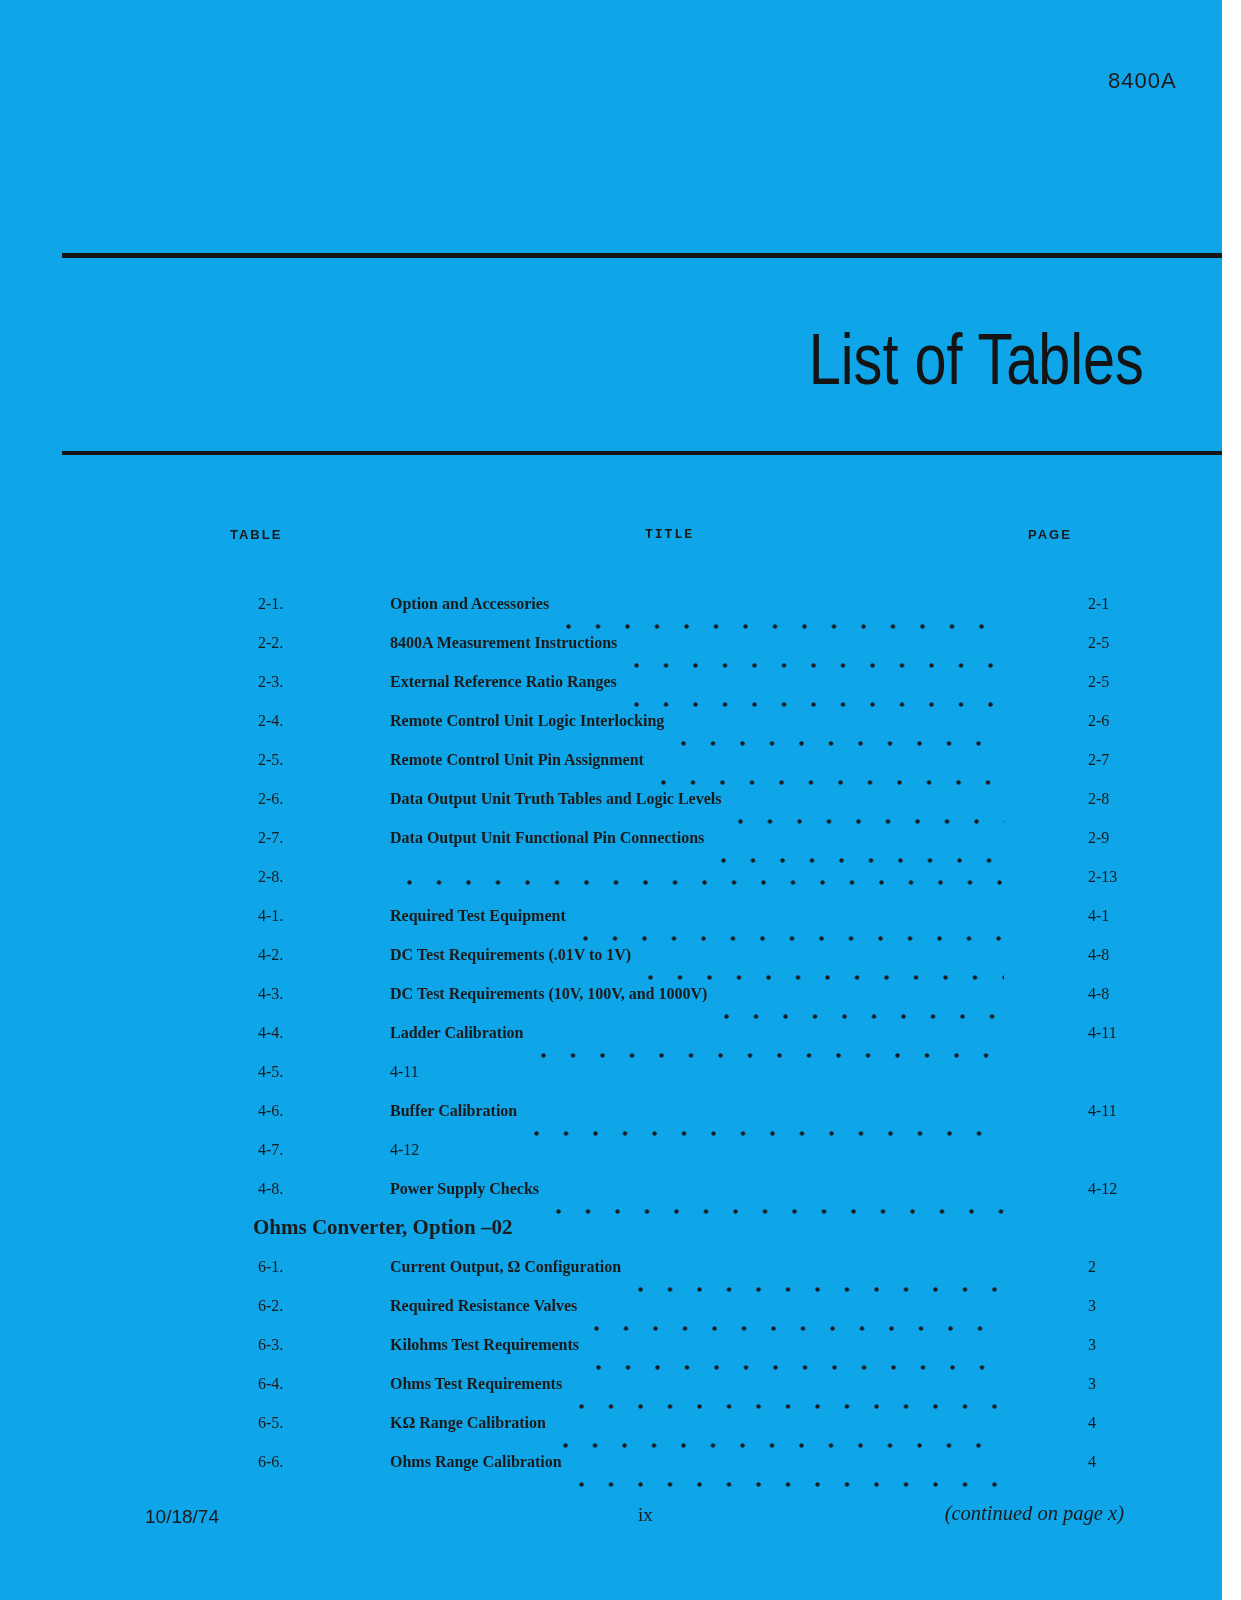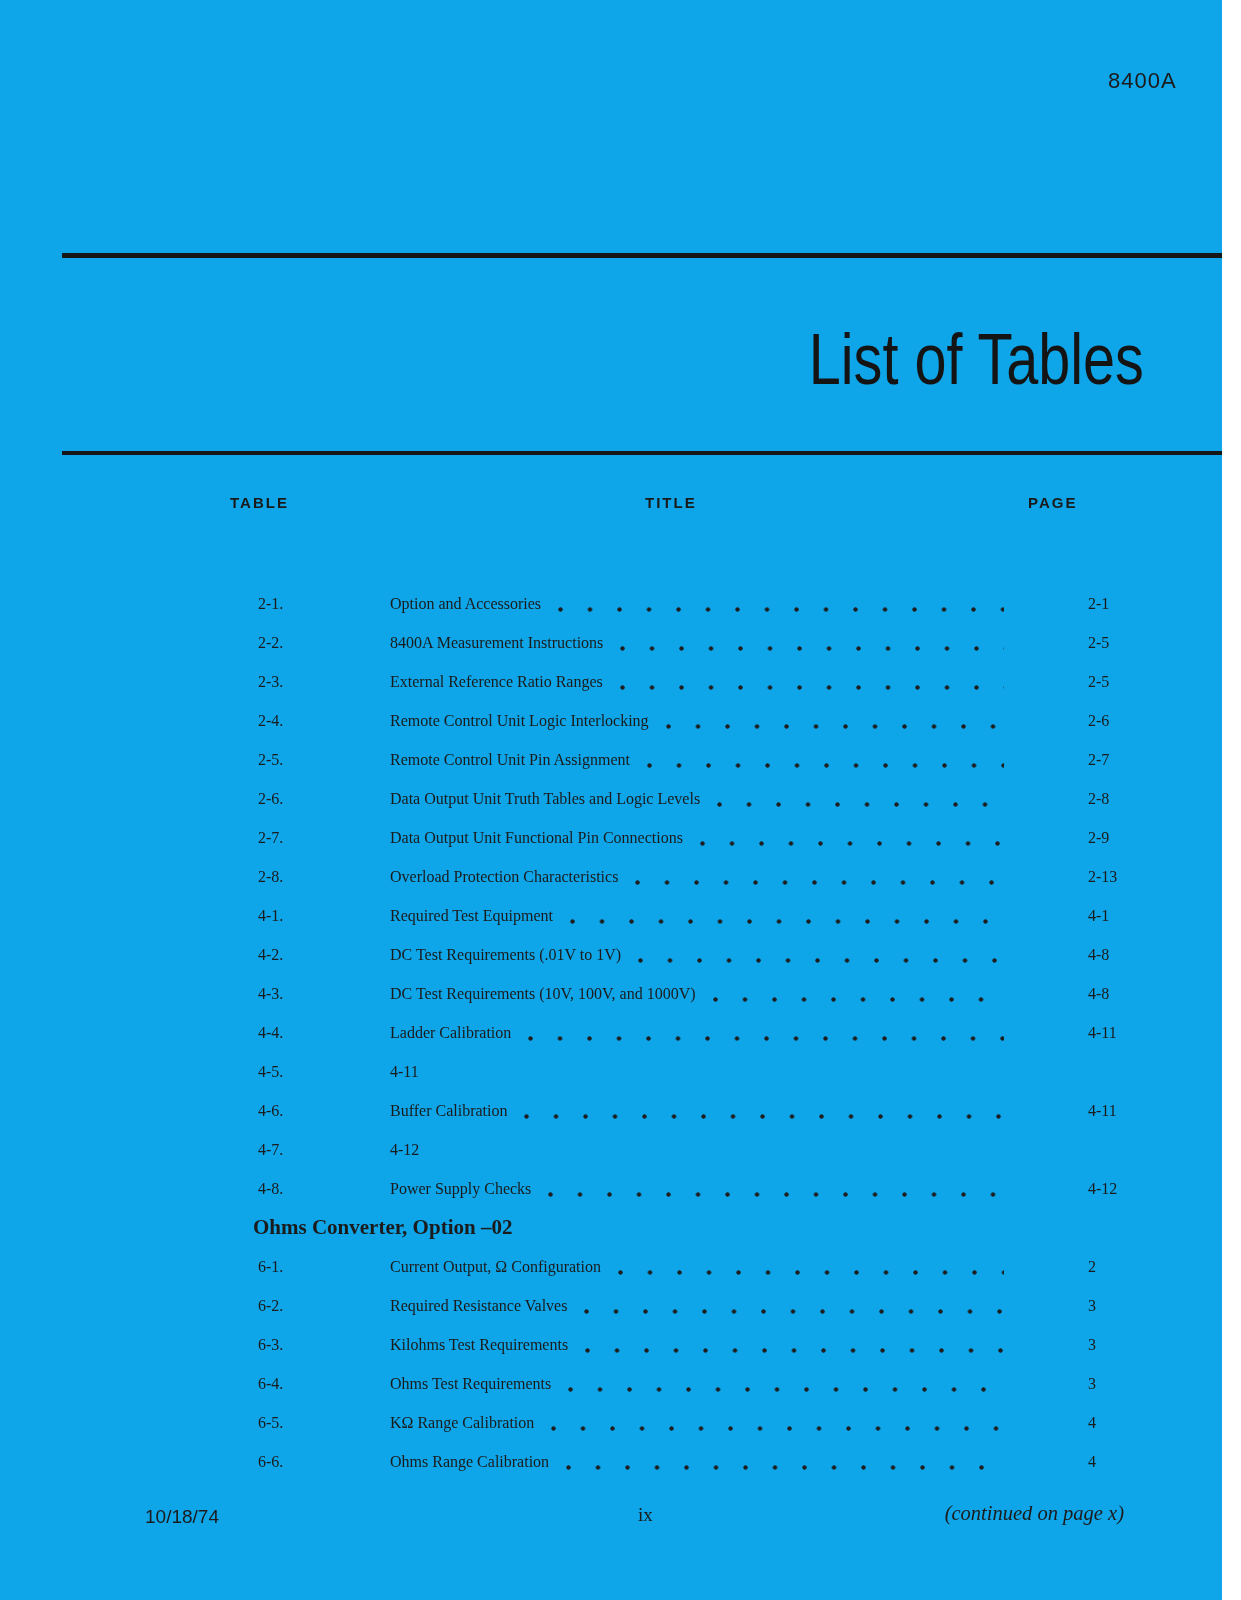--- a/index.html
+++ b/index.html
@@ -50,29 +50,29 @@
     line-height: 1;
     white-space: nowrap;
     font-weight: 400;
     transform: scaleX(0.80);
     transform-origin: 100% 50%;
     color: #141414;
   }
 
   .col-header {
     position: absolute;
-    top: 494px;
+    top: 527px;
     font-family: "Liberation Sans", sans-serif;
     font-weight: 700;
-    font-size: 15px;
+    font-size: 13px;
     letter-spacing: 2px;
     color: #1a1a1a;
   }
   .col-header.table { left: 230px; }
-  .col-header.title { left: 645px; }
+  .col-header.title { left: 645px; font-family: Liberation Mono, monospace; }
   .col-header.page  { left: 1028px; }
 
   .toc {
     position: absolute;
     left: 258px;
     top: 584px;
     width: 817px;
   }
 
   .toc-row {
@@ -81,24 +81,25 @@
     height: 39px;
     font-size: 16px;
     line-height: 39px;
     white-space: nowrap;
     gap: 40px;
   }
   .toc-num { flex: 0 0 92px; }
   .toc-mid {
     flex: 0 0 658px;
     display: flex;
-    align-items: center;
+    align-items: flex-end;
     min-width: 0;
     padding-right: 0;
     box-sizing: border-box;
+    font-weight: bold;
   }
   .toc-entry-title { flex: 0 0 auto; }
   .toc-leader {
     flex: 1 1 auto;
     height: 5px;
     margin-left: 17px;
     margin-right: 44px;
     transform: translateY(6px);
     background-image: radial-gradient(circle at 2.5px 2.5px, #1d1d1d 1.8px, rgba(0,0,0,0) 2.5px);
     background-size: 29.5px 5px;
@@ -215,21 +216,20 @@
     <span class="toc-mid">
       <span class="toc-entry-title">Data Output Unit Functional Pin Connections</span>
       <span class="toc-leader"></span>
     </span>
     <span class="toc-page">2-9</span>
   </div>
 
   <div class="toc-row">
     <span class="toc-num">2-8.</span>
     <span class="toc-mid">
-      <span class="toc-entry-title">Overload Protection Characteristics</span>
       <span class="toc-leader"></span>
     </span>
     <span class="toc-page">2-13</span>
   </div>
 
   <div class="toc-row">
     <span class="toc-num">4-1.</span>
     <span class="toc-mid">
       <span class="toc-entry-title">Required Test Equipment</span>
       <span class="toc-leader"></span>

